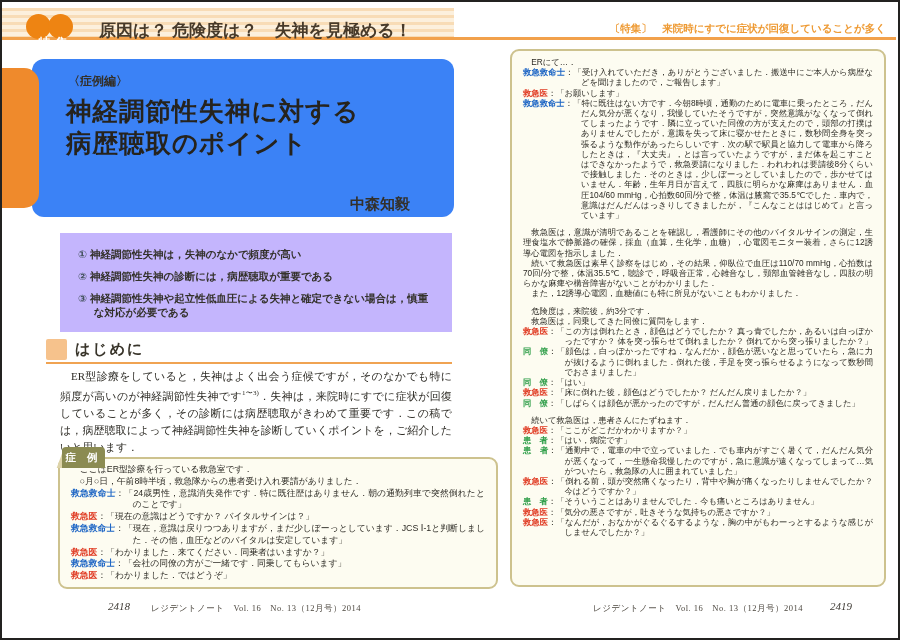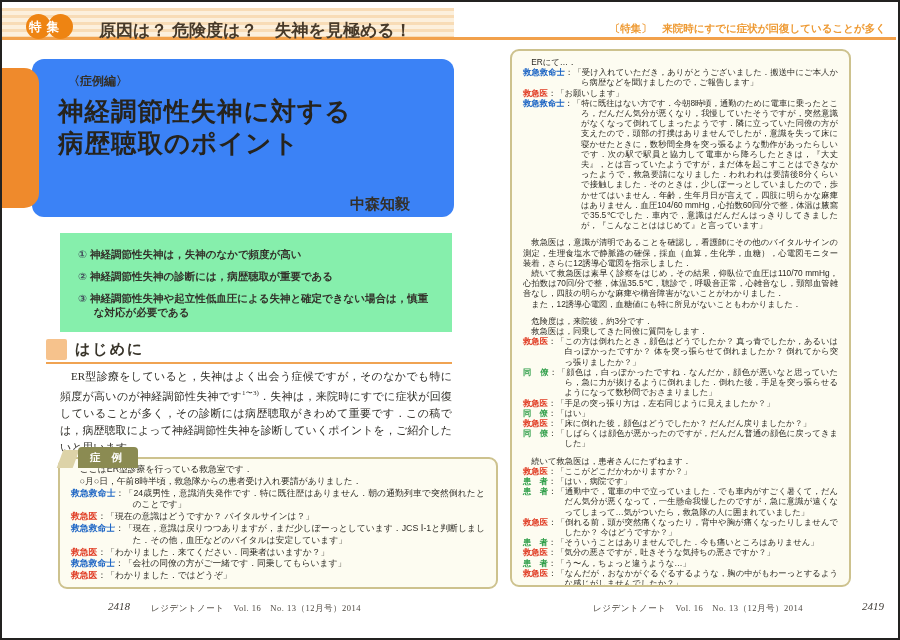--- a/index.html
+++ b/index.html
@@ -7,83 +7,83 @@
           border:2px solid #232220;box-sizing:border-box;overflow:hidden;
           font-family:"Liberation Sans","DejaVu Sans",sans-serif;color:#2c2a24;}
 
   
   .stripes{position:absolute;left:0;top:6px;width:452px;height:30px;
            background:repeating-linear-gradient(180deg,#f8dcb6 0 3px,#fcf0dd 3px 7px);}
   .orange-rule{position:absolute;left:0;top:35px;width:894px;height:3px;background:#f2a14b;}
   .badge{position:absolute;left:24px;top:12px;width:47px;height:25px;z-index:3;}
   .badge .c{position:absolute;top:0;width:25px;height:25px;border-radius:50%;background:#ee8412;}
   .badge .c1{left:0;} .badge .c2{right:0;}
-  .badge-label{position:absolute;left:3px;top:5px;width:44px;text-align:left;color:#ffffff;
+  .badge-label{position:absolute;left:3px;top:21px;width:44px;text-align:right;color:#ffffff;
                font-weight:bold;font-size:12.5px;letter-spacing:5px;}
   .series-title{position:absolute;left:97px;top:17px;font-size:17px;font-weight:bold;color:#473a2a;}
   .running-head{position:absolute;left:460px;top:20px;width:424px;text-align:right;
                 font-size:10.5px;font-weight:bold;color:#ee9a33;}
 
   
   .title-block{position:absolute;left:30px;top:57px;width:422px;height:158px;
                background:#3b82f6;border-radius:12px;z-index:1;}
   .left-bar{position:absolute;left:0;top:66px;width:37px;height:140px;background:#ef8a2c;
             border-radius:0 15px 15px 0;z-index:2;}
   .subtitle{position:absolute;left:36px;top:14px;font-size:12px;font-weight:bold;color:#33302a;}
-  .title{position:absolute;left:26px;top:36px;font-size:25.5px;line-height:32px;font-weight:900;
+  .title{position:absolute;left:34px;top:36px;font-size:25.5px;line-height:32px;font-weight:900;
          color:#26231d;letter-spacing:1px;}
   .author{position:absolute;right:44px;top:136px;font-size:15px;font-weight:bold;color:#33302a;margin-left:28px;}
 
   
-  .key-box{position:absolute;left:58px;top:231px;width:392px;height:99px;background:#86efac;
+  .key-box{position:absolute;left:58px;top:231px;width:392px;height:99px;background:#c4b5fd;
            box-sizing:border-box;padding:14px 18px 12px;}
   .kp{margin:0 0 8px;font-size:10.5px;line-height:14px;font-weight:bold;color:#33312a;
       padding-left:1.5em;text-indent:-1.5em;}
   .kp-num{color:#44525e;margin-right:3px;}
 
   
   .sec-square{position:absolute;left:44px;top:337px;width:21px;height:21px;background:#f6c28c;border-radius:2px;}
   .sec-title{position:absolute;left:73px;top:338px;font-size:15px;font-weight:900;color:#38342a;letter-spacing:2px;}
   .sec-rule{position:absolute;left:44px;top:360px;width:406px;height:2px;background:#f0a352;}
   .intro{position:absolute;left:58px;top:366px;width:392px;margin:0;
          font-family:"Liberation Serif","DejaVu Serif",serif;
          font-size:11px;line-height:17px;color:#2e2c26;text-align:justify;text-indent:1em;}
   .ref{font-size:7px;color:#2e2c26;}
 
   
-  .case-tab{position:absolute;left:76px;top:445px;width:60px;height:21px;background:#8b8b52;
+  .case-tab{position:absolute;left:60px;top:445px;width:43px;height:21px;background:#8b8b52;
             border-radius:4px 4px 0 0;color:#fff;font-size:10.5px;font-weight:bold;letter-spacing:4px;
             text-align:center;line-height:21px;z-index:3;}
   .tab-accent{position:absolute;left:58px;top:448px;width:16px;height:18px;background:#ddd3a8;
               transform:skewX(-20deg);z-index:2;}
   .case-box{position:absolute;background:#fdfcf1;border:2px solid #cdc28e;border-radius:9px;
             box-sizing:border-box;overflow:hidden;}
   .case-left{left:56px;top:455px;width:440px;height:132px;padding:5px 11px 4px;
              font-size:8.8px;line-height:11.8px;}
-  .case-right{left:508px;top:47px;width:341px;height:538px;padding:6px 11px 4px;
+  .case-right{left:508px;top:47px;width:376px;height:538px;padding:6px 11px 4px;
               font-size:8.3px;line-height:10.2px;}
   .case-box p{margin:0;}
   .lead{text-indent:1em;}
   .narr{text-indent:1em;text-align:justify;}
   .gap{margin-top:7px !important;}
   .speech{text-align:justify;}
   .h7{padding-left:7em;text-indent:-7em;}
   .h5{padding-left:5em;text-indent:-5em;}
   .spk{font-weight:bold;}
   .emt{color:#1a63c4;} .doc{color:#e03a22;} .col{color:#2f9e49;} .pat{color:#2f9e49;}
 
   
   .footer-journal{position:absolute;top:601px;font-family:"Liberation Serif","DejaVu Serif",serif;
                   font-size:8.5px;color:#4c473f;letter-spacing:0.5px;text-align:center;}
   .fj-left{left:58px;width:392px;}
   .fj-right{left:508px;width:376px;}
   .page-num{position:absolute;top:598px;font-family:"Liberation Serif","DejaVu Serif",serif;
             font-style:italic;font-size:11px;color:#3f3b35;}
   .pn-left{left:106px;}
-  .pn-right{left:828px;width:54px;text-align:right;}
+  .pn-right{left:828px;width:54px;}
 </style>
 </head>
 <body>
 
 <div class="spread">
 
   <div class="stripes"></div>
   <div class="orange-rule"></div>
   <div class="badge">
     <span class="c c1"></span>
@@ -137,32 +137,30 @@
     <p class="speech h7"><span class="spk emt">救急救命士</span><span>：「特に既往はない方です．今朝8時頃，通勤のために電車に乗ったところ，だんだん気分が悪くなり，我慢していたそうですが，突然意識がなくなって倒れてしまったようです．隣に立っていた同僚の方が支えたので，頭部の打撲はありませんでしたが，意識を失って床に寝かせたときに，数秒間全身を突っ張るような動作があったらしいです．次の駅で駅員と協力して電車から降ろしたときは，『大丈夫』，とは言っていたようですが，まだ体を起こすことはできなかったようで，救急要請になりました．われわれは要請後8分くらいで接触しました．そのときは，少しぼーっとしていましたので，歩かせてはいません．年齢，生年月日が言えて，四肢に明らかな麻痺はありません．血圧104/60 mmHg，心拍数60回/分で整，体温は腋窩で35.5℃でした．車内で，意識はだんだんはっきりしてきましたが，『こんなことははじめて』と言っています」</span></p>
 
     <p class="narr gap">救急医は，意識が清明であることを確認し，看護師にその他のバイタルサインの測定，生理食塩水で静脈路の確保，採血（血算，生化学，血糖），心電図モニター装着，さらに12誘導心電図を指示しました．</p>
     <p class="narr">続いて救急医は素早く診察をはじめ，その結果，仰臥位で血圧は110/70 mmHg，心拍数は70回/分で整，体温35.5℃，聴診で，呼吸音正常，心雑音なし，頸部血管雑音なし，四肢の明らかな麻痺や構音障害がないことがわかりました．</p>
     <p class="narr">また，12誘導心電図，血糖値にも特に所見がないこともわかりました．</p>
 
     <p class="narr gap">危険度は，来院後，約3分です．</p>
     <p class="narr">救急医は，同乗してきた同僚に質問をします．</p>
     <p class="speech h5"><span class="spk doc">救急医</span><span>：「この方は倒れたとき，顔色はどうでしたか？ 真っ青でしたか，あるいは白っぽかったですか？ 体を突っ張らせて倒れましたか？ 倒れてから突っ張りましたか？」</span></p>
     <p class="speech h5"><span class="spk col">同　僚</span><span>：「顔色は，白っぽかったですね．なんだか，顔色が悪いなと思っていたら，急に力が抜けるように倒れました．倒れた後，手足を突っ張らせるようになって数秒間でおさまりました」</span></p>
-    <p class="speech h5"><span class="spk doc">救急医</span><span>：「手足の突っ張り方は，左右同じように見えましたか？」</span></p>
     <p class="speech h5"><span class="spk col">同　僚</span><span>：「はい」</span></p>
     <p class="speech h5"><span class="spk doc">救急医</span><span>：「床に倒れた後，顔色はどうでしたか？ だんだん戻りましたか？」</span></p>
     <p class="speech h5"><span class="spk col">同　僚</span><span>：「しばらくは顔色が悪かったのですが，だんだん普通の顔色に戻ってきました」</span></p>
 
     <p class="narr gap">続いて救急医は，患者さんにたずねます．</p>
     <p class="speech h5"><span class="spk doc">救急医</span><span>：「ここがどこだかわかりますか？」</span></p>
     <p class="speech h5"><span class="spk pat">患　者</span><span>：「はい，病院です」</span></p>
     <p class="speech h5"><span class="spk pat">患　者</span><span>：「通勤中で，電車の中で立っていました．でも車内がすごく暑くて，だんだん気分が悪くなって，一生懸命我慢したのですが，急に意識が遠くなってしまって…気がついたら，救急隊の人に囲まれていました」</span></p>
     <p class="speech h5"><span class="spk doc">救急医</span><span>：「倒れる前，頭が突然痛くなったり，背中や胸が痛くなったりしませんでしたか？ 今はどうですか？」</span></p>
     <p class="speech h5"><span class="spk pat">患　者</span><span>：「そういうことはありませんでした．今も痛いところはありません」</span></p>
     <p class="speech h5"><span class="spk doc">救急医</span><span>：「気分の悪さですが，吐きそうな気持ちの悪さですか？」</span></p>
-    <p class="speech h5"><span class="spk pat">患　者</span><span>：「う〜ん，ちょっと違うような…」</span></p>
     <p class="speech h5"><span class="spk doc">救急医</span><span>：「なんだが，おなかがぐるぐるするような，胸の中がもわーっとするような感じがしませんでしたか？」</span></p>
   </div>
 
   <div class="footer-journal fj-right">レジデントノート　Vol. 16　No. 13（12月号）2014</div>
   <div class="page-num pn-right">2419</div>
 
 </div>
 
 </body></html>

